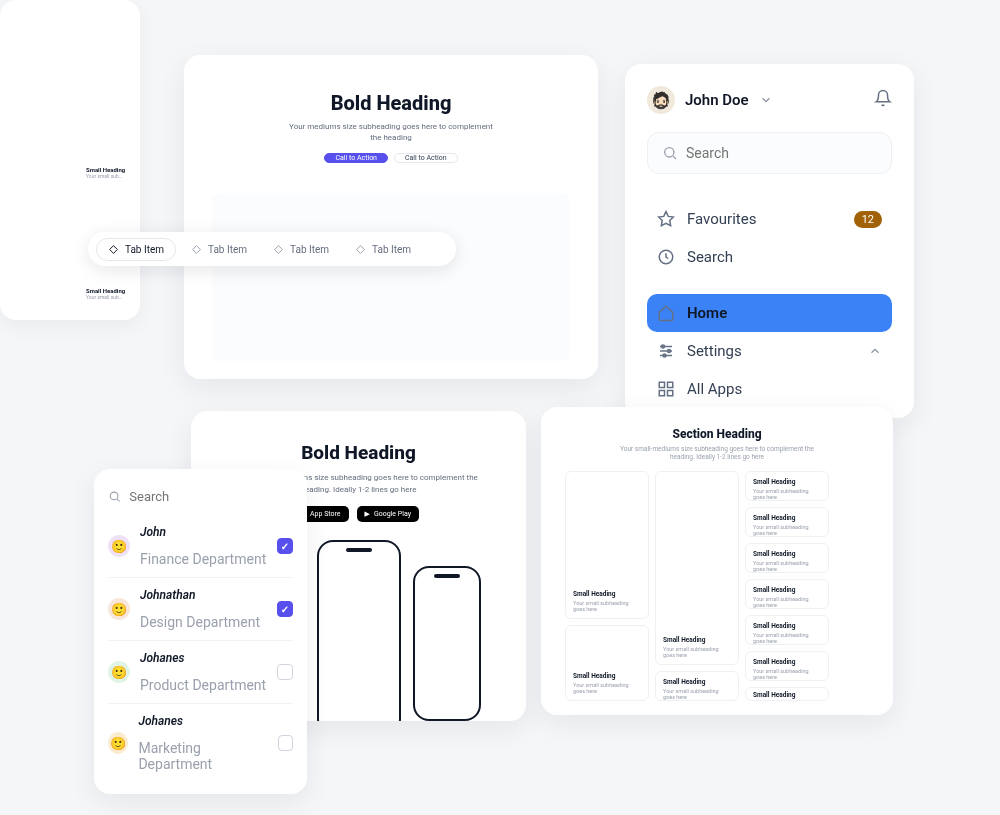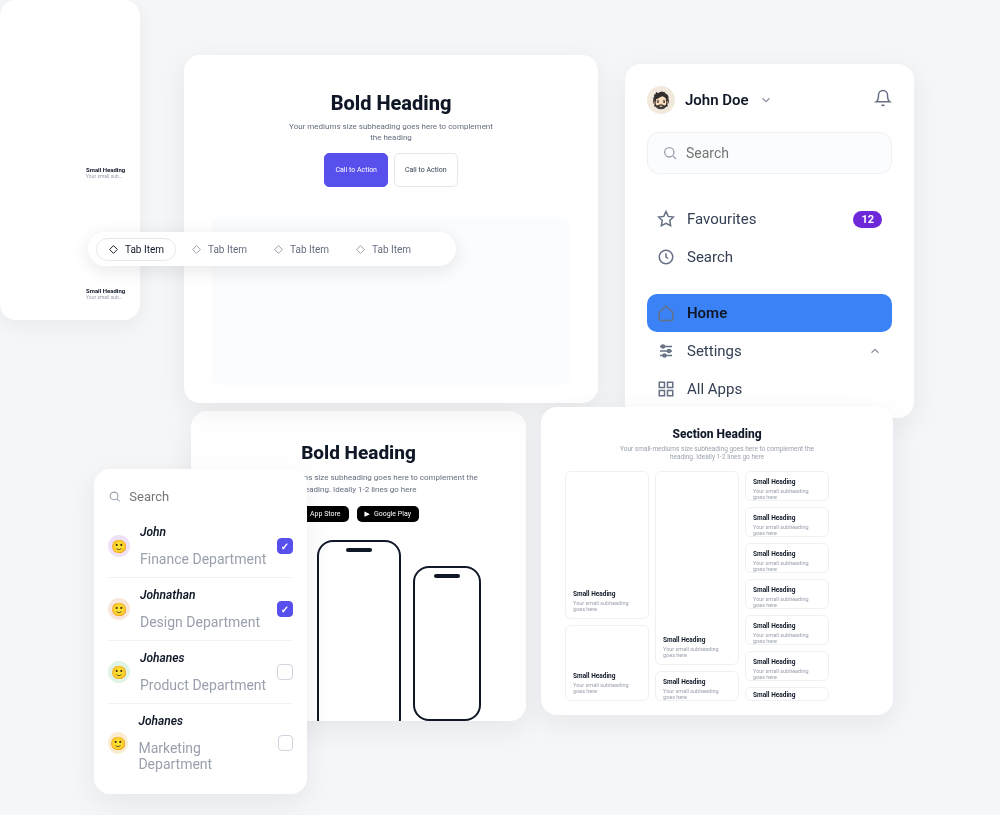--- a/index.html
+++ b/index.html
@@ -4,21 +4,21 @@
 <style>
   * { box-sizing: border-box; margin: 0; padding: 0; font-family: -apple-system, BlinkMacSystemFont, "Segoe UI", Roboto, Helvetica, Arial, sans-serif; }
   body { background: #f5f6f8; width: 1000px; height: 815px; overflow: hidden; position: relative; }
   .panel { background: #fff; border-radius: 16px; box-shadow: 0 8px 28px rgba(20,24,40,0.07); position: absolute; }
 
   
   .hero1 { left: 184px; top: 55px; width: 414px; padding: 36px 28px 18px; text-align:center;}
   .hero1 h2 { font-size: 20px; font-weight: 800; color:#101828;}
   .hero1 p { font-size: 8px; line-height:1.4; color:#646c7d; margin: 6px auto 10px; width: 210px;}
   .hero1 .btns { display:flex; gap:6px; justify-content:center; margin-bottom: 30px;}
-  .hero1 .btns button { font-size:7px; padding:12px 10px; border-radius:5px; border:1px solid #e4e7ec; background:#fff; color:#344054; cursor:pointer;}
+  .hero1 .btns button { font-size:7px; padding:0 10px; border-radius:5px; border:1px solid #e4e7ec; background:#fff; color:#344054; cursor:pointer;}
   .hero1 .btns button.primary { background:#5850ec; border-color:#5850ec; color:#fff;}
   .hero1 .placeholder { height: 168px; background:#fbfcfd; border-radius:8px;}
 
   
   .partial { left:69px; top:132px; width:140px; height:320px; padding:60px 10px 12px 86px; background:#fff; border-radius:16px; box-shadow:0 6px 20px rgba(20,24,40,0.05); z-index:0;}
   .partial .sh { font-size:6px; font-weight:700; color:#101828;}
   .partial .ss { font-size:5px; color:#9aa0ad;}
   .hero1 { z-index:2; }
   .partial .row { margin-top: 106px;}
 
@@ -36,21 +36,21 @@
   .avatar { width:28px; height:28px; border-radius:50%; background:#f2e9dd; display:flex; align-items:center; justify-content:center; font-size:16px;}
   .sbhead svg.chev { width:14px; height:14px; stroke:#8a8fa3;}
   .bell { cursor:pointer; }
   .sbsearch { height:42px; border:1px solid #eef0f3; background:#fbfcfd; border-radius:12px; display:flex; align-items:center; padding:0 14px; gap:8px; margin-bottom:26px;}
   .sbsearch input { border:0; outline:0; background:transparent; font-size:14px; color:#9aa0ad; width:100%;}
   .sbsearch svg { width:18px; height:18px; stroke:#9aa0ad;}
   .sbitem { display:flex; align-items:center; height:38px; gap:12px; padding:0 10px; font-size:15px; color:#344054; cursor:pointer; border-radius:10px;}
   .sbitem.active { background:#3b82f6; color:#101828; font-weight:600;text-align:right;}
   .sbitem .ico { width:18px; height:18px; display:flex; align-items:center; justify-content:center;}
   .sbitem .ico svg { width:18px; height:18px; stroke:#667085;}
-  .sbitem .badge { margin-left:auto; background:#6d28d9; color:#fff; font-size:11px; font-weight:700; padding:2px 8px; border-radius:10px;}
+  .sbitem .badge { margin-left:auto; background:#a16207; color:#fff; font-size:11px; font-weight:400; padding:2px 8px; border-radius:10px;}
   .sbitem .chev { margin-left:auto; width:14px; height:14px; stroke:#8a8fa3;}
   .sbgap { height: 18px;}
 
   
   .searchlist { left:94px; top:469px; width:213px; padding:12px 14px;}
   .searchlist .slsearch { display:flex; align-items:center; gap:8px; height:30px;}
   .searchlist .slsearch svg { width:15px; height:15px; stroke:#9aa0ad;}
   .searchlist .slsearch input { border:0; outline:0; font-size:13px; color:#9aa0ad; width:100%; background:transparent;}
   .slrow { display:flex; align-items:center; gap:10px; padding:10px 0; border-top:1px solid #f1f2f5;}
   .slrow:first-of-type { border-top: none; margin-top:4px;}

